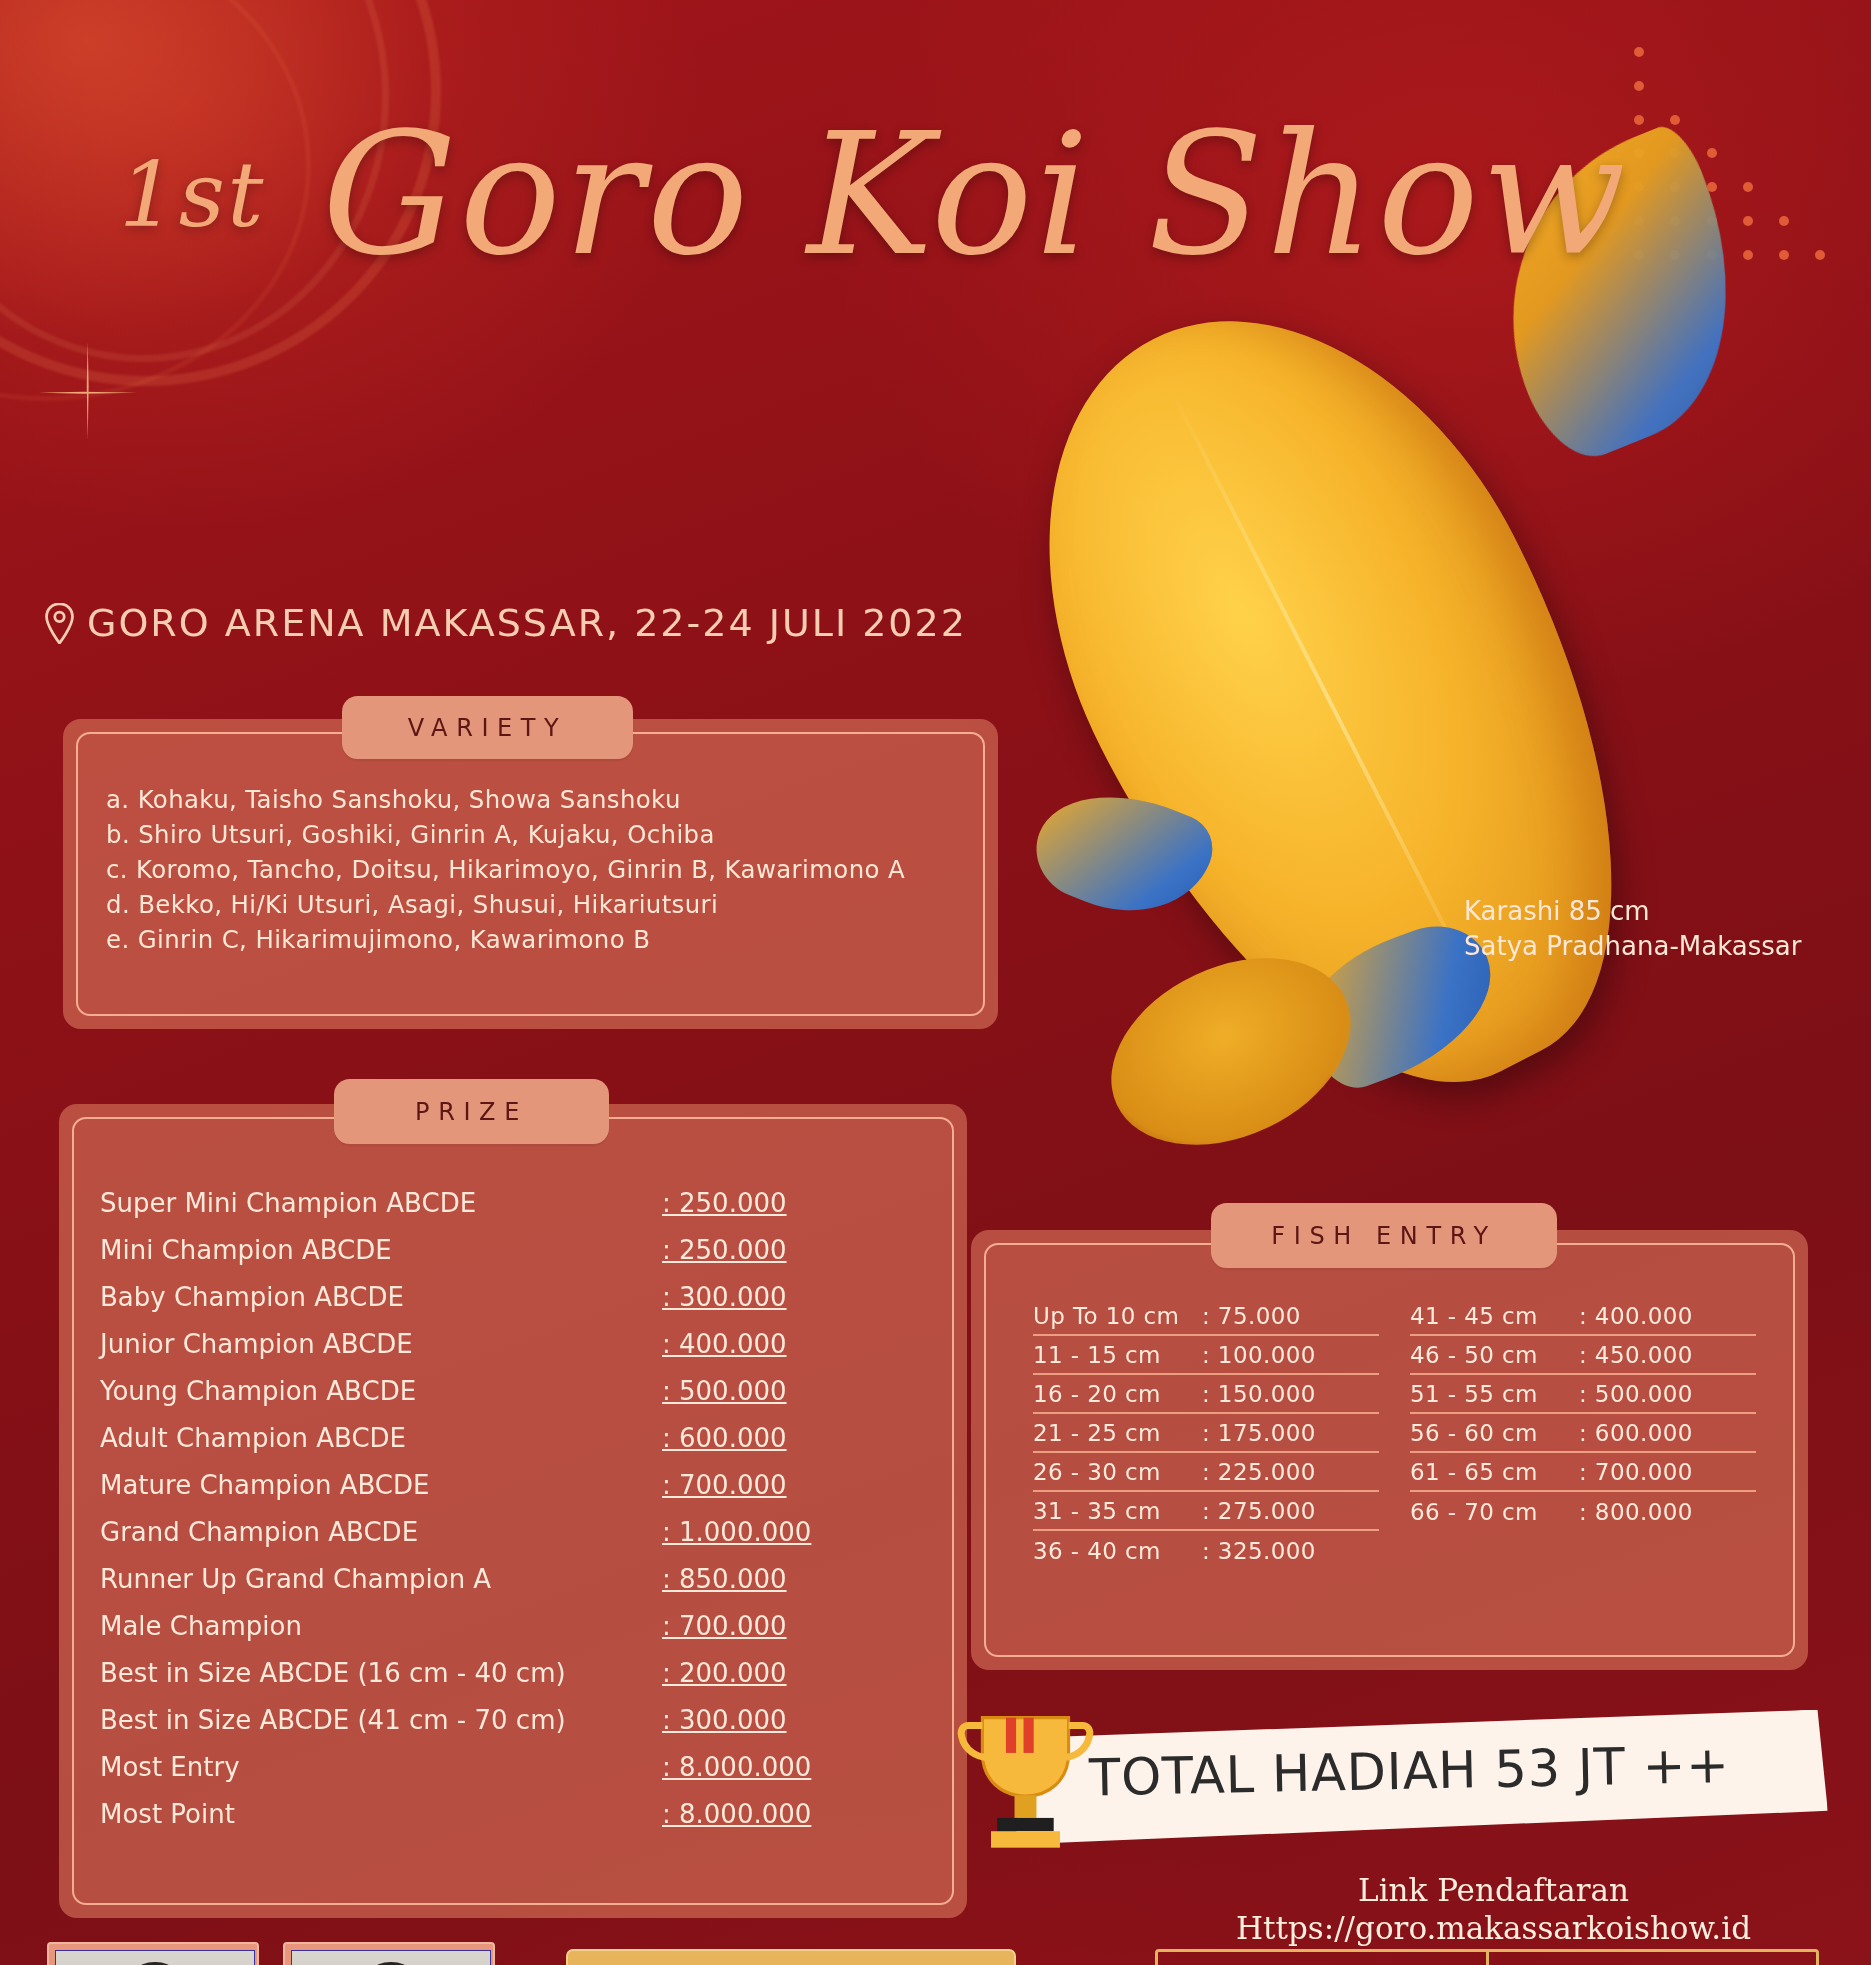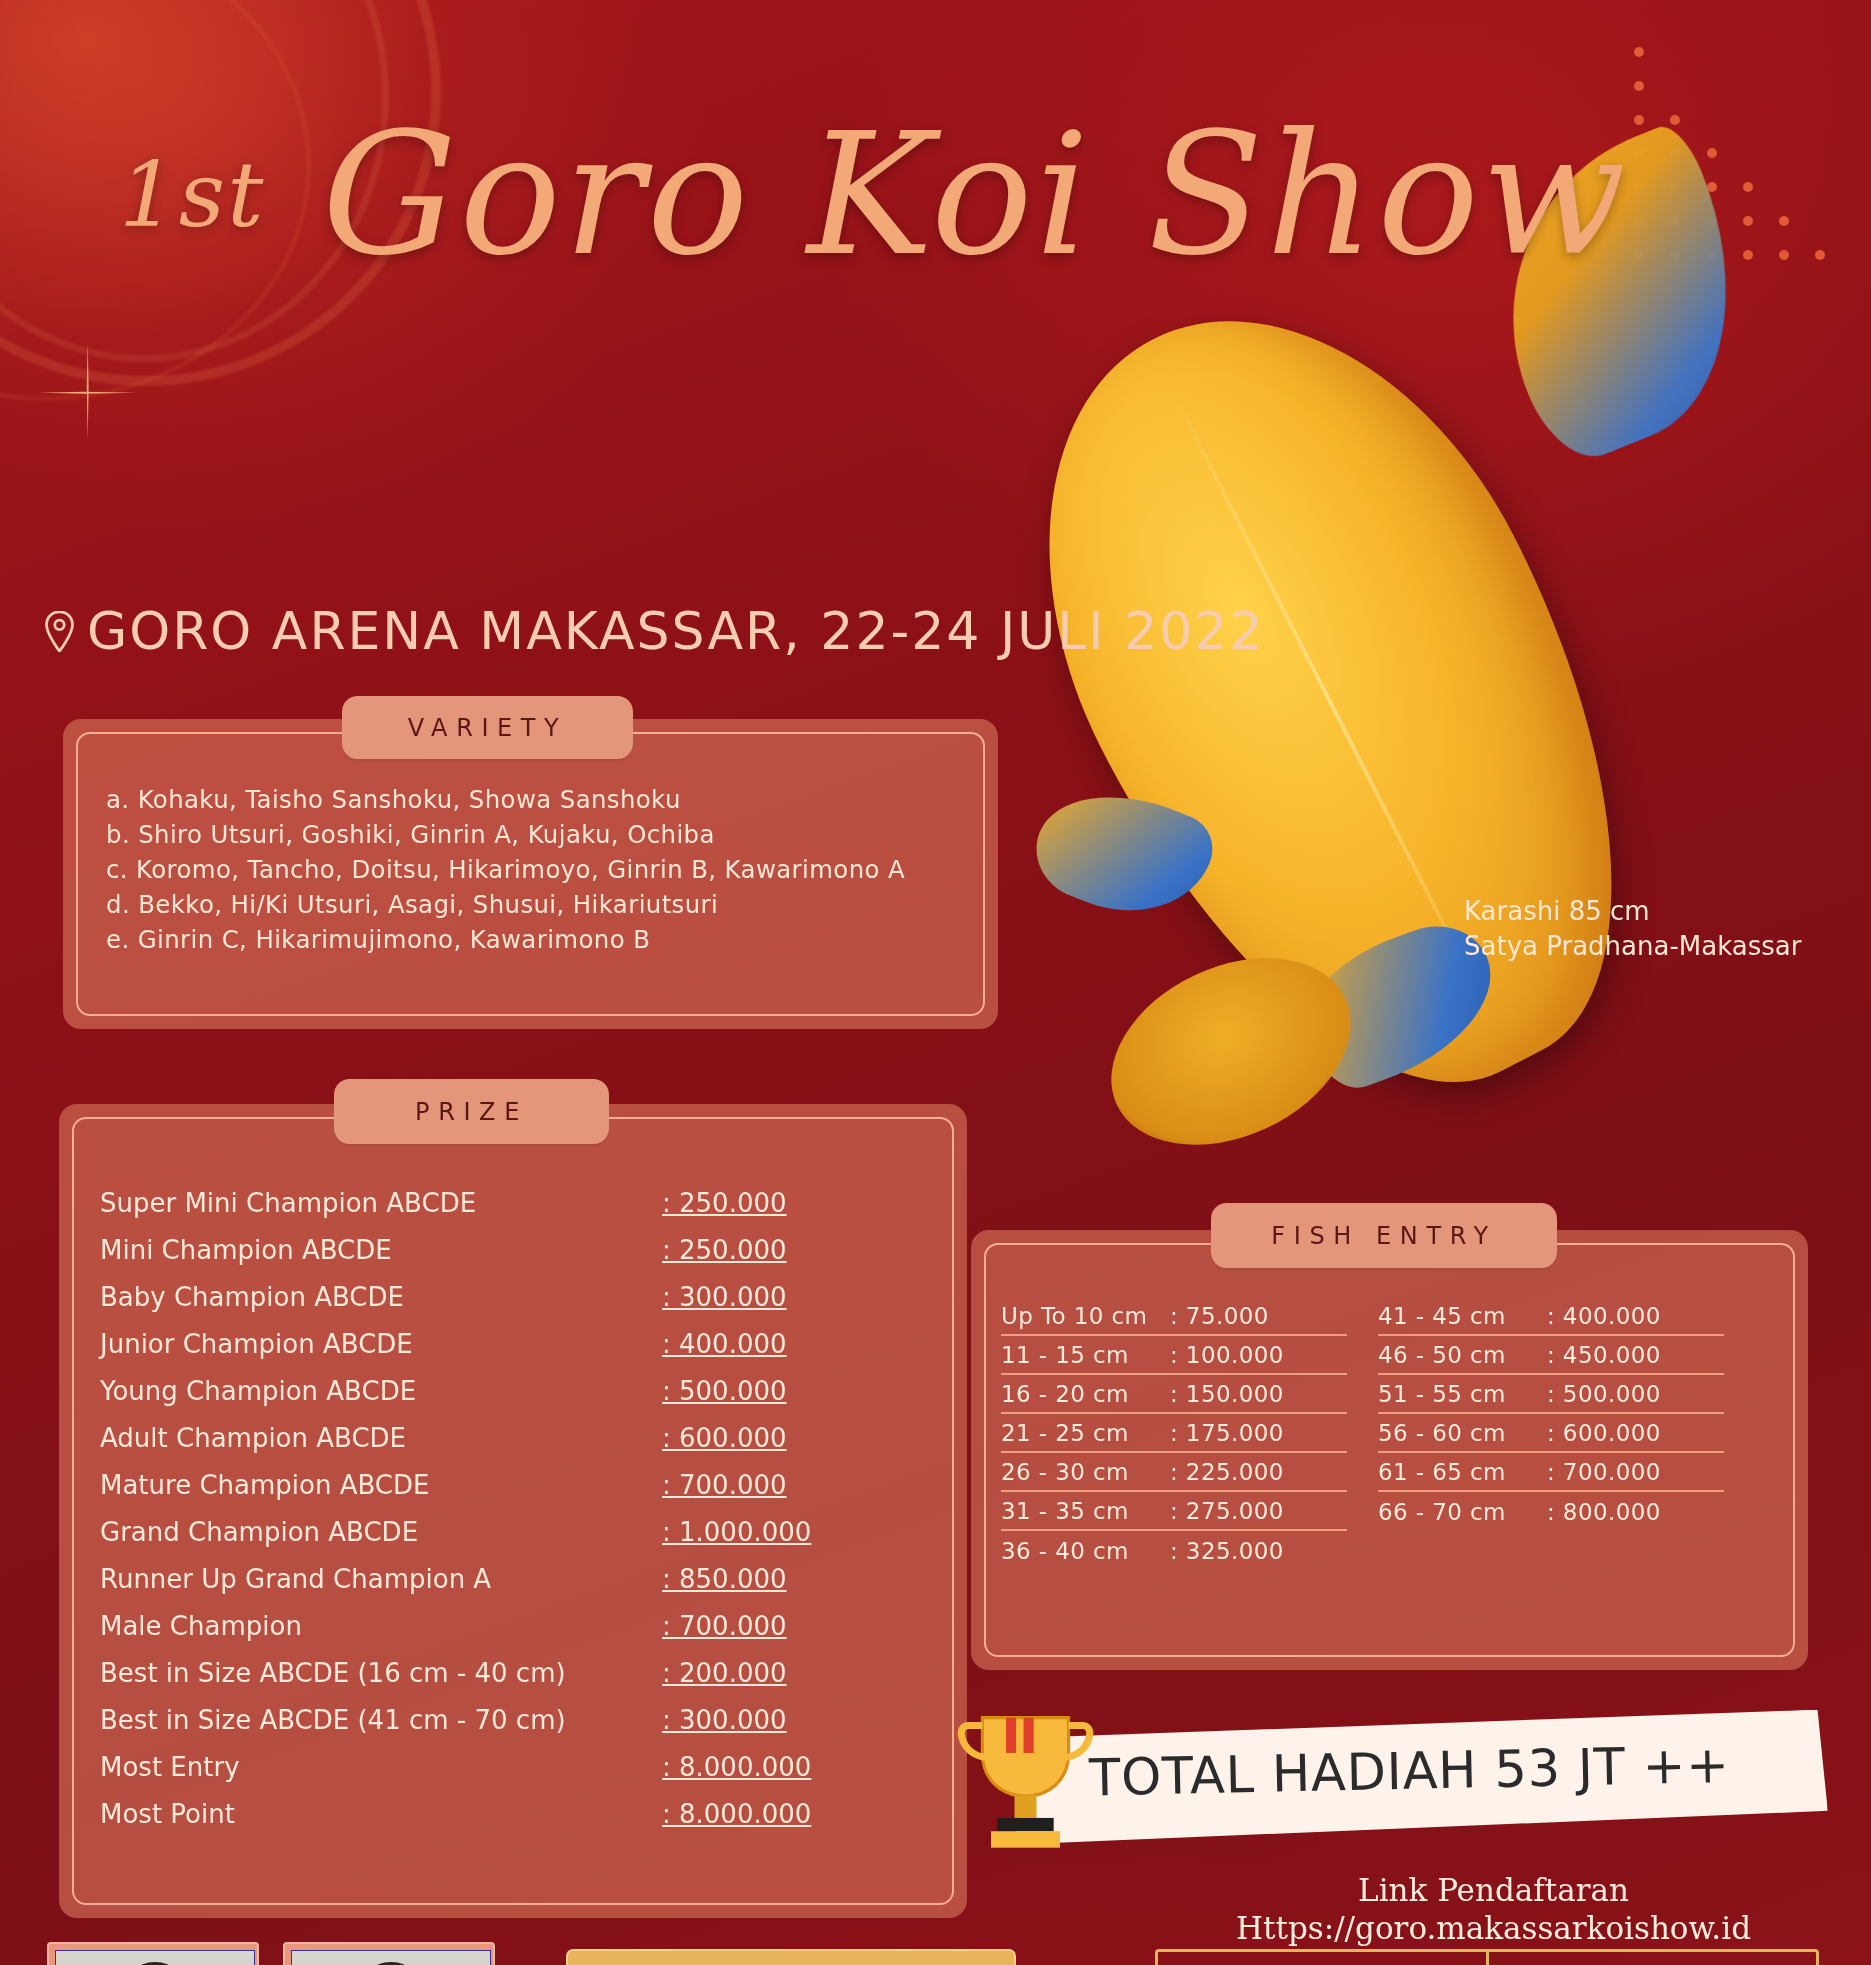--- a/index.html
+++ b/index.html
@@ -69,21 +69,21 @@
 
   
   .venue {
     position:absolute; left:43px; top:601px; display:flex; align-items:center; gap:11px;
     color:#f6cbb0;
   }
   .venue .pin { width:33px; height:41px; position:relative; }
   .venue .pin svg { width:33px; height:41px; display:block; }
   .venue .txt {
     font-family: "DejaVu Sans", sans-serif;
-    font-size: 52px; letter-spacing: 2px; color:#f7cdb2; font-weight:400;
+    font-size: 38px; letter-spacing: 2px; color:#f7cdb2; font-weight:400;
     white-space: nowrap;
   }
 
   
   .panel {
     position:absolute;
     background: rgba(216,118,92,0.62);
     border-radius: 18px;
   }
   .panel-inner {
@@ -120,21 +120,21 @@
     position:absolute; left:100px; top:1179px; width:833px;
     font-family:"DejaVu Sans", sans-serif; font-size:26px; color:#ffe9da;
   }
   .prize-row { display:flex; height:47px; align-items:center; }
   .prize-row .nm { flex: 0 0 562px; white-space:nowrap; }
   .prize-row .vl { white-space:nowrap;text-decoration:underline; }
 
   
   #fish-panel { left:971px; top:1230px; width:837px; height:440px; }
   #fish-tab { left:1211px; top:1203px; width:346px; height:65px; }
-  .fish-cols { position:absolute; left:1001px; top:1297px; width:759px; display:flex; gap:31px; }
+  .fish-cols { position:absolute; left:1033px; top:1297px; width:759px; display:flex; gap:31px; }
   .fish-col { width:346px; }
   .fish-row {
     display:flex; align-items:center; height:39px;
     border-bottom: 2px solid rgba(255,185,150,0.75);
     font-family:"DejaVu Sans", sans-serif; font-size:23px; color:#ffeadc; letter-spacing:0.4px;
   }
   .fish-row:last-child { border-bottom: none; }
   .fish-row .r { flex:0 0 169px; white-space:nowrap; }
   .fish-row .p { white-space:nowrap; }
 

